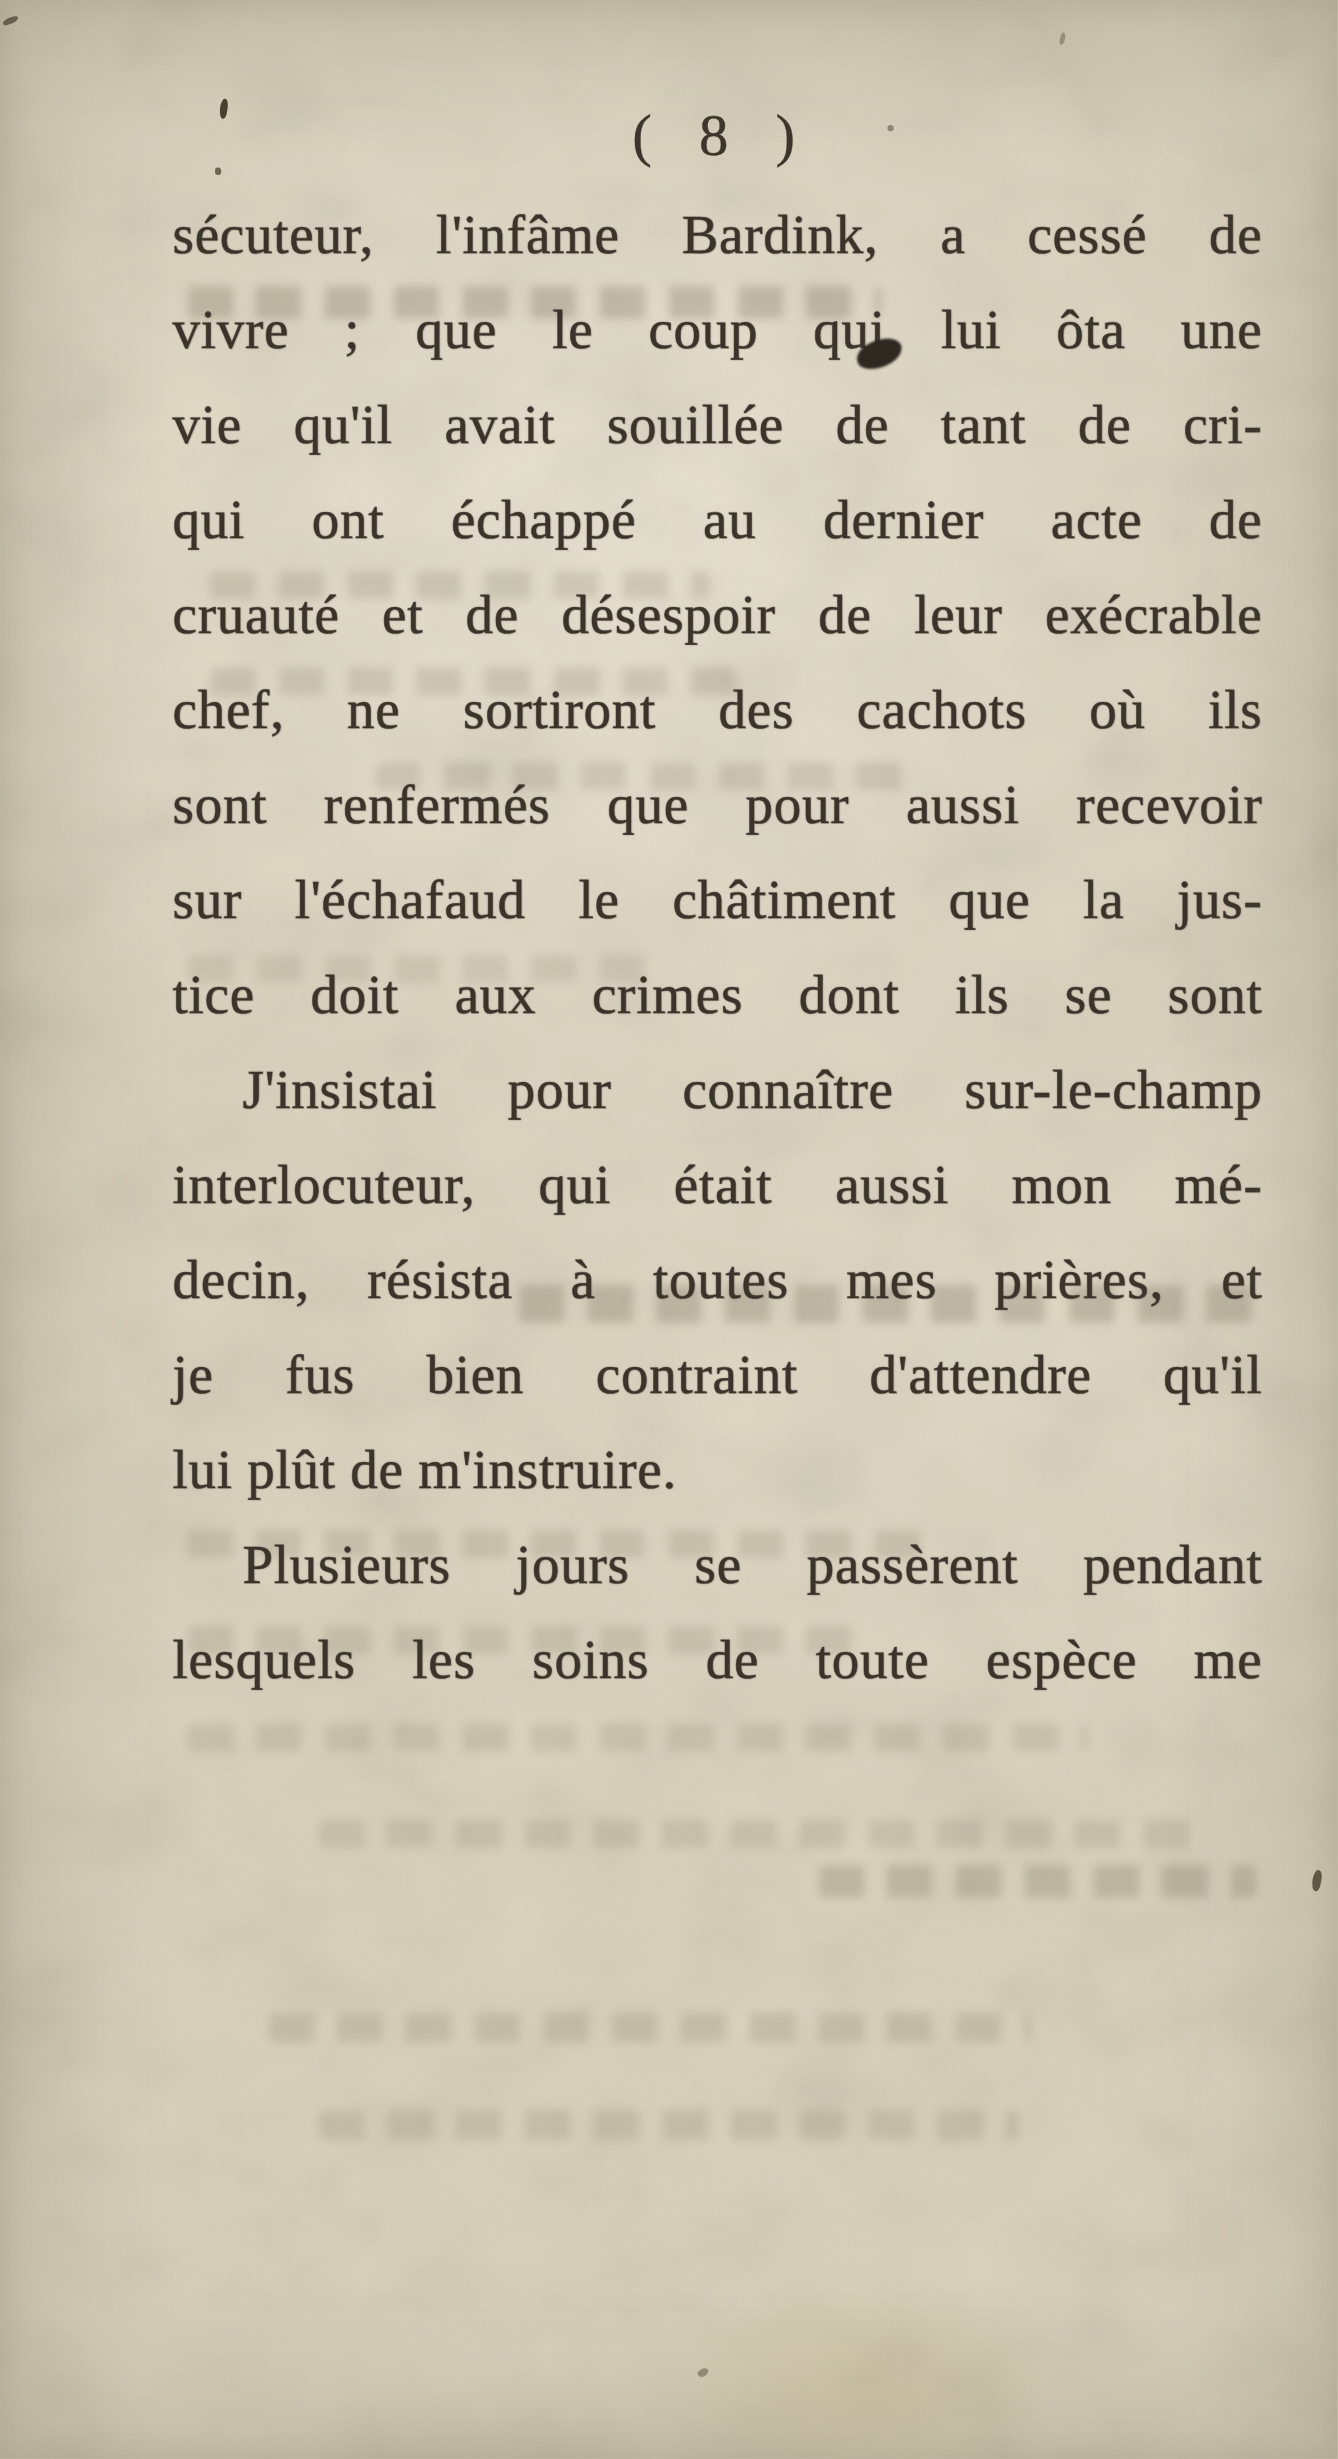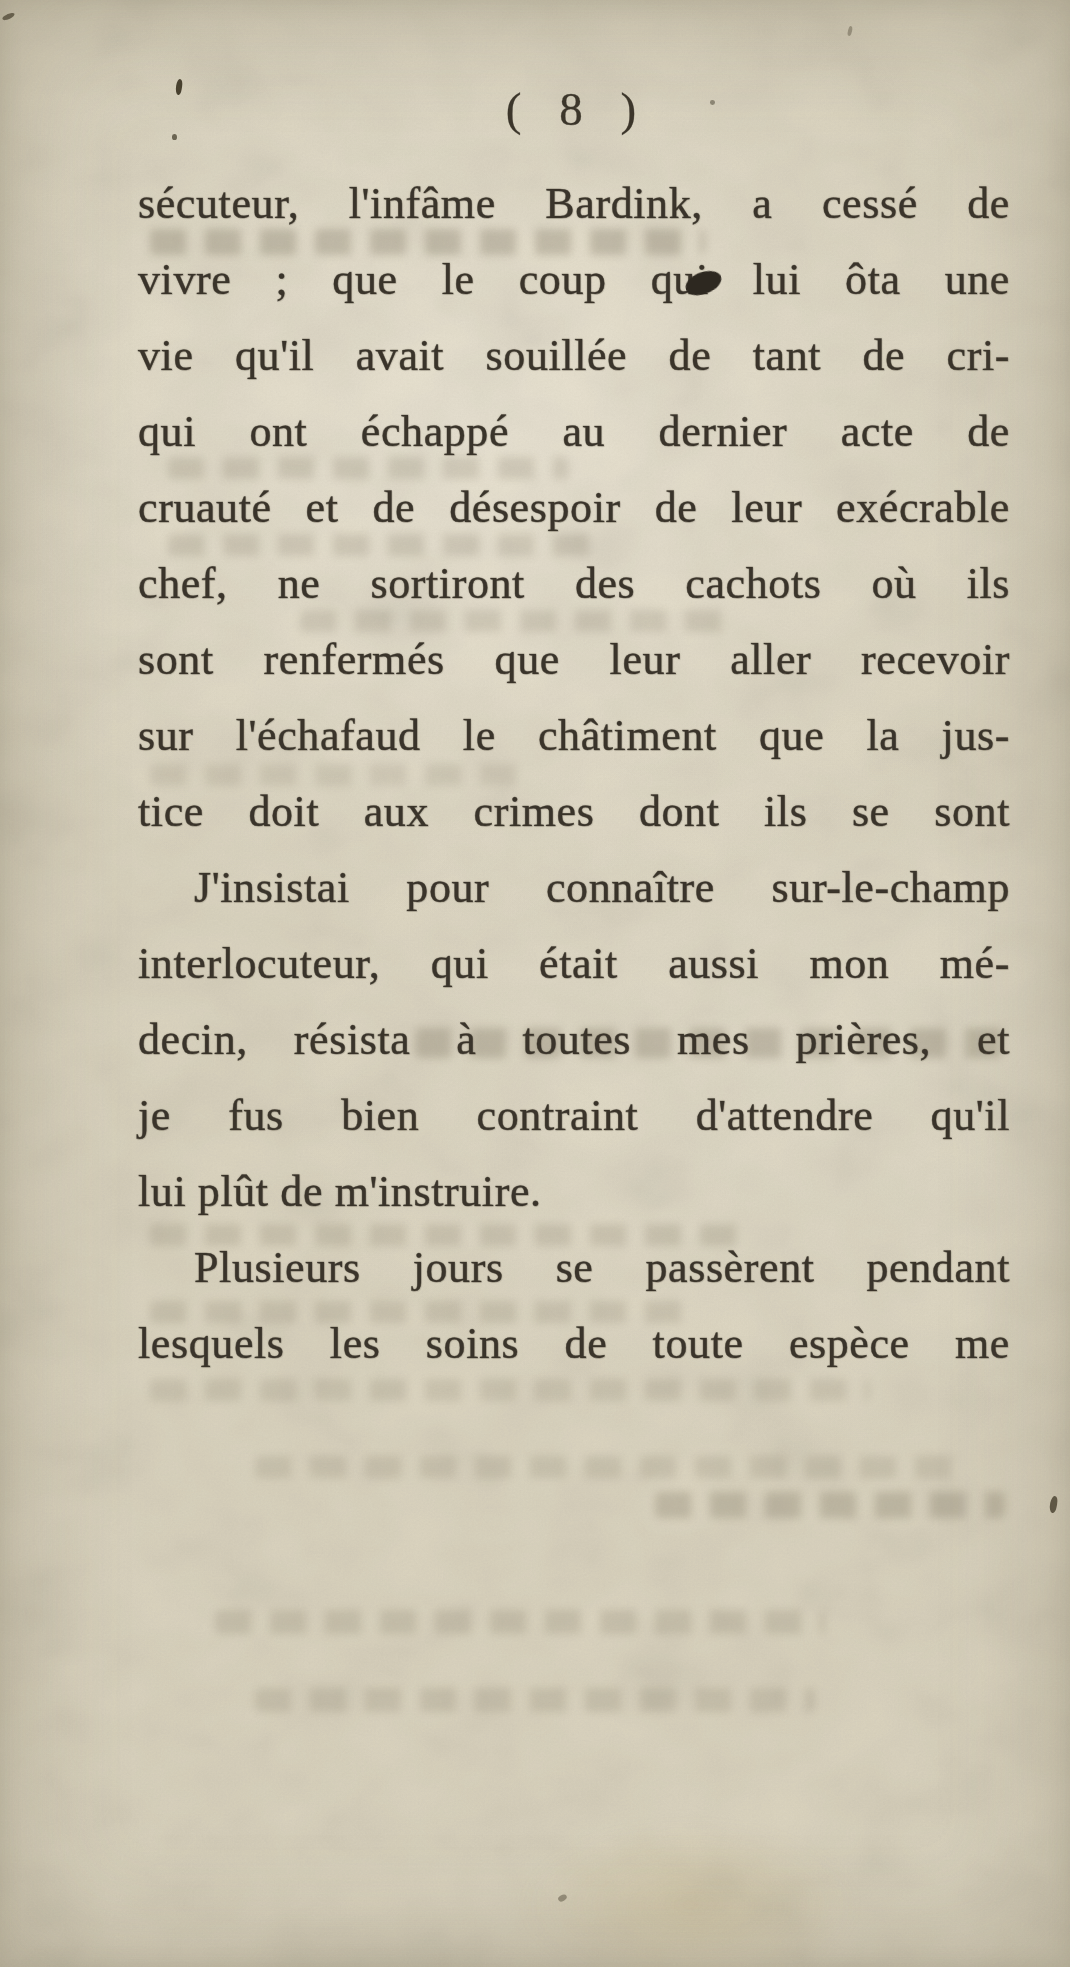--- a/index.html
+++ b/index.html
@@ -28,21 +28,21 @@
   .page-number{
     position:absolute;top:86px;left:138px;width:872px;
     text-align:center;
     font-size:47px;line-height:1;
     color:#3c362b;
     letter-spacing:6px;word-spacing:14px;
     -webkit-text-stroke:.5px rgba(60,54,43,.6);
     z-index:3;
   }
   .textblock{
-    position:absolute;top:166px;left:138px;width:872px;
+    position:absolute;top:150px;left:138px;width:872px;
     font-size:44px;line-height:76px;
     color:#3a342b;
     letter-spacing:.6px;
     -webkit-text-stroke:.65px rgba(58,52,42,.55);
     text-shadow:0 0 1.6px rgba(80,72,56,.45), 1px 1px 0 rgba(80,72,56,.10);
     z-index:3;
   }
   .line{
     text-align:justify;
     text-align-last:justify;
@@ -82,21 +82,21 @@
 
   <div class="page-number">( 8 )</div>
 
   <div class="textblock">
     <div class="line">sécuteur, l'infâme Bardink, a cessé de</div>
     <div class="line">vivre ; que le coup qui lui ôta une</div>
     <div class="line">vie qu'il avait souillée de tant de cri-</div>
     <div class="line">qui ont échappé au dernier acte de</div>
     <div class="line">cruauté et de désespoir de leur exécrable</div>
     <div class="line">chef, ne sortiront des cachots où ils</div>
-    <div class="line">sont renfermés que leur aller recevoir</div>
+    <div class="line">sont renfermés que pour aussi recevoir</div>
     <div class="line">sur l'échafaud le châtiment que la jus-</div>
     <div class="line">tice doit aux crimes dont ils se sont</div>
     <div class="line indent">J'insistai pour connaître sur-le-champ</div>
     <div class="line">interlocuteur, qui était aussi mon mé-</div>
     <div class="line">decin, résista à toutes mes prières, et</div>
     <div class="line">je fus bien contraint d'attendre qu'il</div>
     <div class="line plain">lui plût de m'instruire.</div>
     <div class="line indent">Plusieurs jours se passèrent pendant</div>
     <div class="line">lesquels les soins de toute espèce me</div>
   </div>

